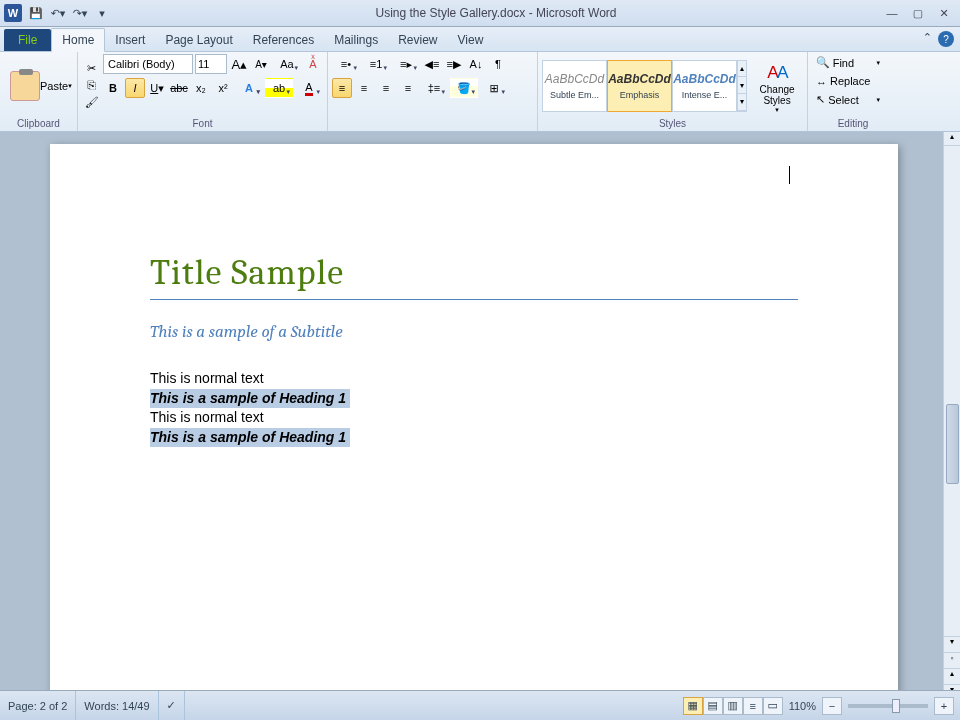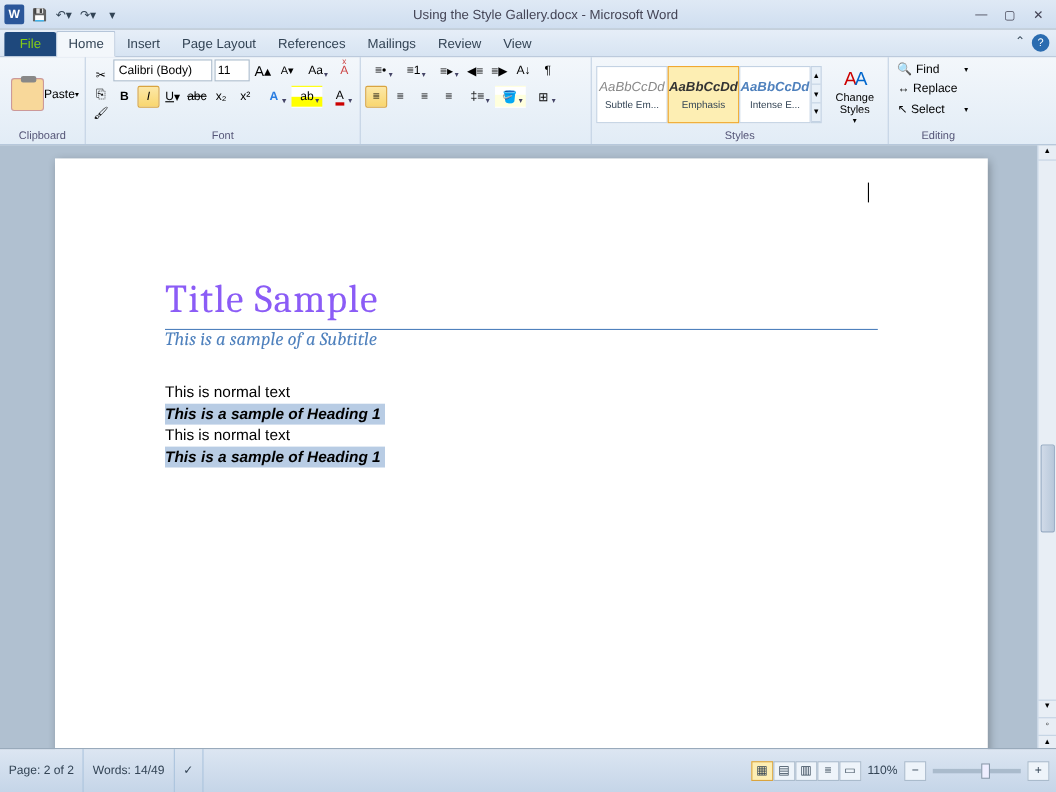--- a/index.html
+++ b/index.html
@@ -58,29 +58,29 @@
 
 
 .editing-group .group-body { flex-direction: column; align-items: flex-start; gap: 2px; }
 .edit-btn { display: flex; align-items: center; gap: 3px; padding: 2px 4px; cursor: pointer; font-size: 11px; width: 72px; }
 
 
 .doc-area { position: absolute; top: 132px; left: 0; right: 0; bottom: 22px; background: #b0c0d0; overflow: hidden; }
 .doc-scroll { position: absolute; right: 0; top: 0; bottom: 0; width: 17px; background: #e8eef5; border-left: 1px solid #c3d2e3; }
 .scroll-thumb { position: absolute; left: 2px; width: 13px; background: linear-gradient(to right, #d0dae8, #b8c8da); border: 1px solid #95a9c2; border-radius: 2px; }
 .page { position: absolute; left: 50px; top: 12px; width: 848px; min-height: 660px; background: #fff; box-shadow: 2px 2px 8px rgba(0,0,0,.3); padding: 108px 100px 40px 100px; }
-.doc-title { font-family: Cambria, serif; font-size: 36px; color: #8b5cf6; font-weight: normal; padding-bottom: 6px; border-bottom: 1px solid #4f81bd; letter-spacing: 1px; }
+.doc-title { font-family: Cambria, serif; font-size: 36px; color: #4d7c0f; font-weight: normal; padding-bottom: 6px; border-bottom: 1px solid #4f81bd; margin-bottom: 22px; letter-spacing: 1px; }
 .doc-sub { font-family: Cambria, serif; font-style: italic; color: #4f81bd; font-size: 17px; margin-bottom: 28px; }
 .doc-body { font-family: Calibri, sans-serif; font-size: 14px; line-height: 1.4; }
 .doc-body p { margin: 0; }
 .selected-text { background: #b8cce4; font-style: italic; font-weight: bold; display: inline-block; padding: 0 4px 0 0; }
 .cursor-ind { position: absolute; top: 22px; right: 108px; width: 1px; height: 18px; background: #000; }
 
 
-.statusbar { position: absolute; bottom: 0; left: 0; right: 0; height: 40px; background: linear-gradient(#dce6f2, #c5d5e8); border-top: 1px solid #9ab; display: flex; align-items: center; font-size: 11px; color: #345; }
+.statusbar { position: absolute; bottom: 0; left: 0; right: 0; height: 30px; background: linear-gradient(#dce6f2, #c5d5e8); border-top: 1px solid #9ab; display: flex; align-items: center; font-size: 11px; color: #345; }
 .status-item { padding: 0 8px; border-right: 1px solid #abc4dd; height: 100%; display: flex; align-items: center; }
 .status-right { margin-left: auto; display: flex; align-items: center; gap: 0; }
 .view-btn { width: 20px; height: 18px; border: 1px solid #abc; background: #eef4fa; display: inline-flex; align-items: center; justify-content: center; cursor: pointer; }
 .view-btn.active { background: #fdeeb3; border-color: #d9a43f; }
 .zoom-slider { width: 80px; height: 4px; background: #abc; margin: 0 6px; position: relative; }
 .zoom-thumb { position: absolute; width: 8px; height: 14px; background: #eef; border: 1px solid #89a; top: -5px; left: 44px; }
 </style>
 </head>
 <body>
 

